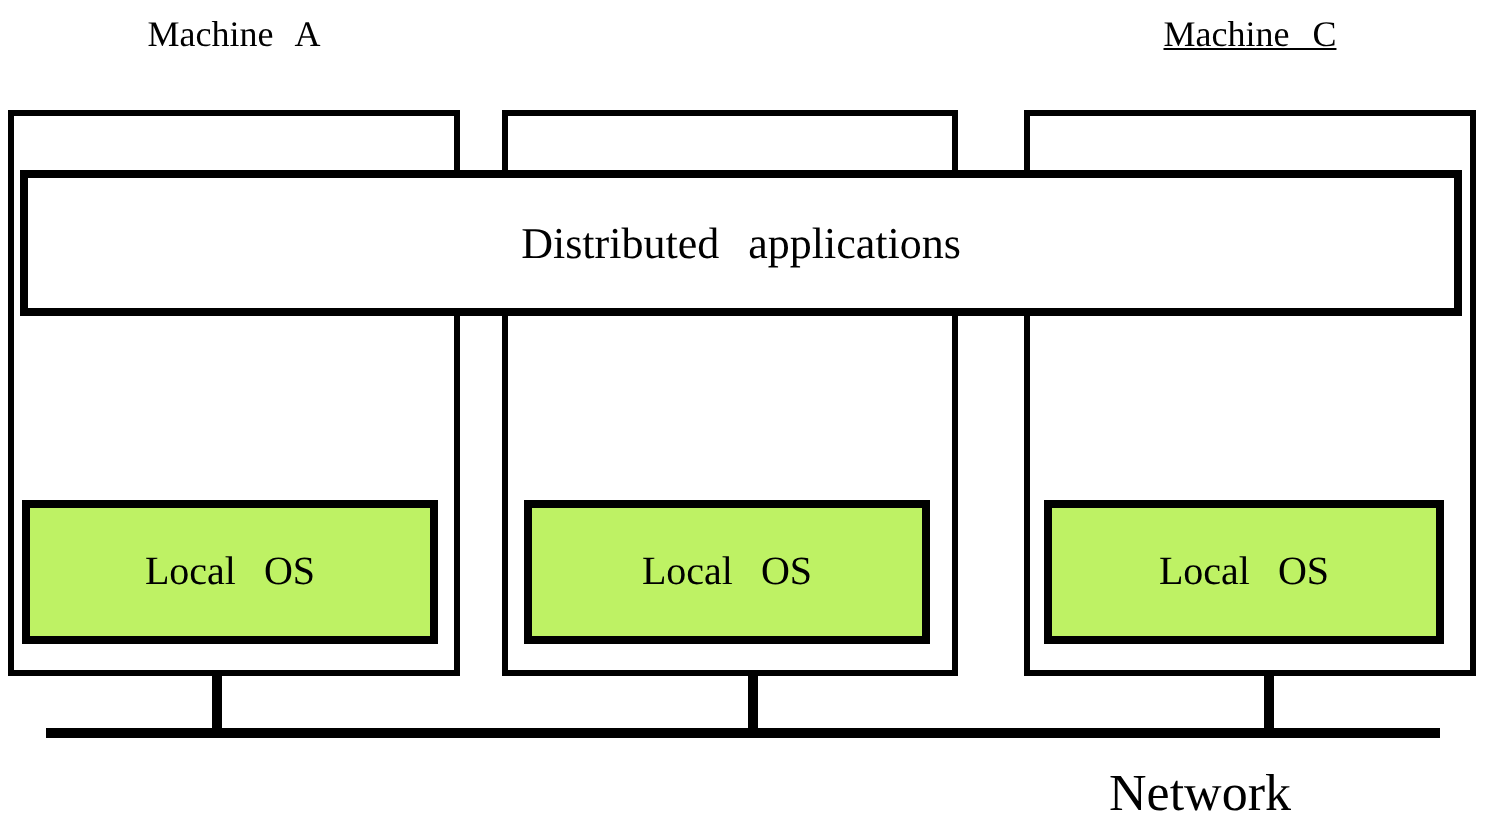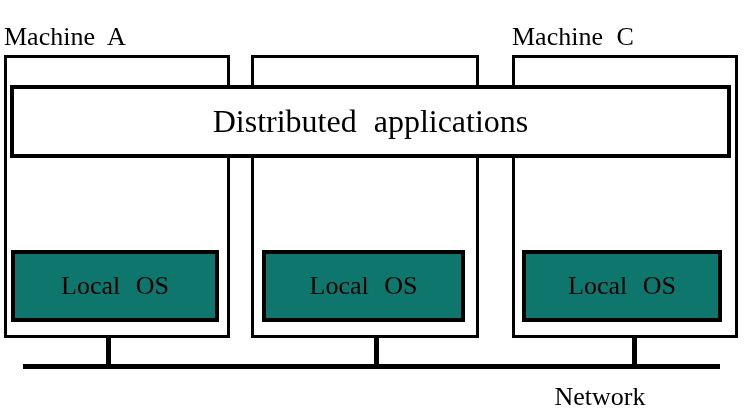--- a/index.html
+++ b/index.html
@@ -11,24 +11,24 @@
     position: relative;
     width: 745px;
     height: 415px;
     background: #ffffff;
     font-family: "Liberation Serif", "DejaVu Serif", serif;
     color: #000000;
     overflow: hidden;
   }
   .machine-label {
     position: absolute;
-    top: 24px;
-    font-size: 26px;
+    top: 8px;
+    font-size: 18px;
     line-height: 1;
-    text-align: left;
+    text-align: center;
     word-spacing: 7px;
     white-space: nowrap;
     z-index: 3;
   }
   .machine-box {
     position: absolute;
     top: 55px;
     height: 283px;
     border: 3px solid #000000;
     background: #ffffff;
@@ -40,36 +40,36 @@
     left: 10px;
     width: 721px;
     height: 73px;
     border: 4px solid #000000;
     background: #ffffff;
     box-sizing: border-box;
     z-index: 2;
     display: flex;
     align-items: center;
     justify-content: center;
-    font-size: 32px;
+    font-size: 22px;
     word-spacing: 9px;
     white-space: nowrap;
   }
   .local-os-box {
     position: absolute;
     top: 250px;
     height: 72px;
     border: 4px solid #000000;
-    background: #0f766e;
+    background: #bef264;
     box-sizing: border-box;
     z-index: 2;
     display: flex;
     align-items: center;
     justify-content: center;
-    font-size: 26px;
+    font-size: 20px;
     word-spacing: 9px;
     white-space: nowrap;
   }
   .connector {
     position: absolute;
     top: 338px;
     width: 5px;
     height: 30px;
     background: #000000;
     z-index: 0;
@@ -89,21 +89,21 @@
     width: 300px;
     top: 384px;
     font-size: 26px;
     line-height: 1;
     text-align: center;
     z-index: 3;
   }
   
   .m-a { left: 4px;   width: 226px; }
   .m-b { left: 251px; width: 228px; }
-  .m-c { left: 512px; width: 226px; }
+  .m-c { left: 512px; width: 226px; text-decoration: underline; }
   .dist-layer { top: 85px; }
   .mw-layer   { top: 167px; }
   .os-a { left: 11px;  width: 208px; }
   .os-b { left: 262px; width: 203px; }
   .os-c { left: 522px; width: 200px; }
   .conn-a { left: 106px; }
   .conn-b { left: 374px; }
   .conn-c { left: 632px; }
 </style>
 </head>

